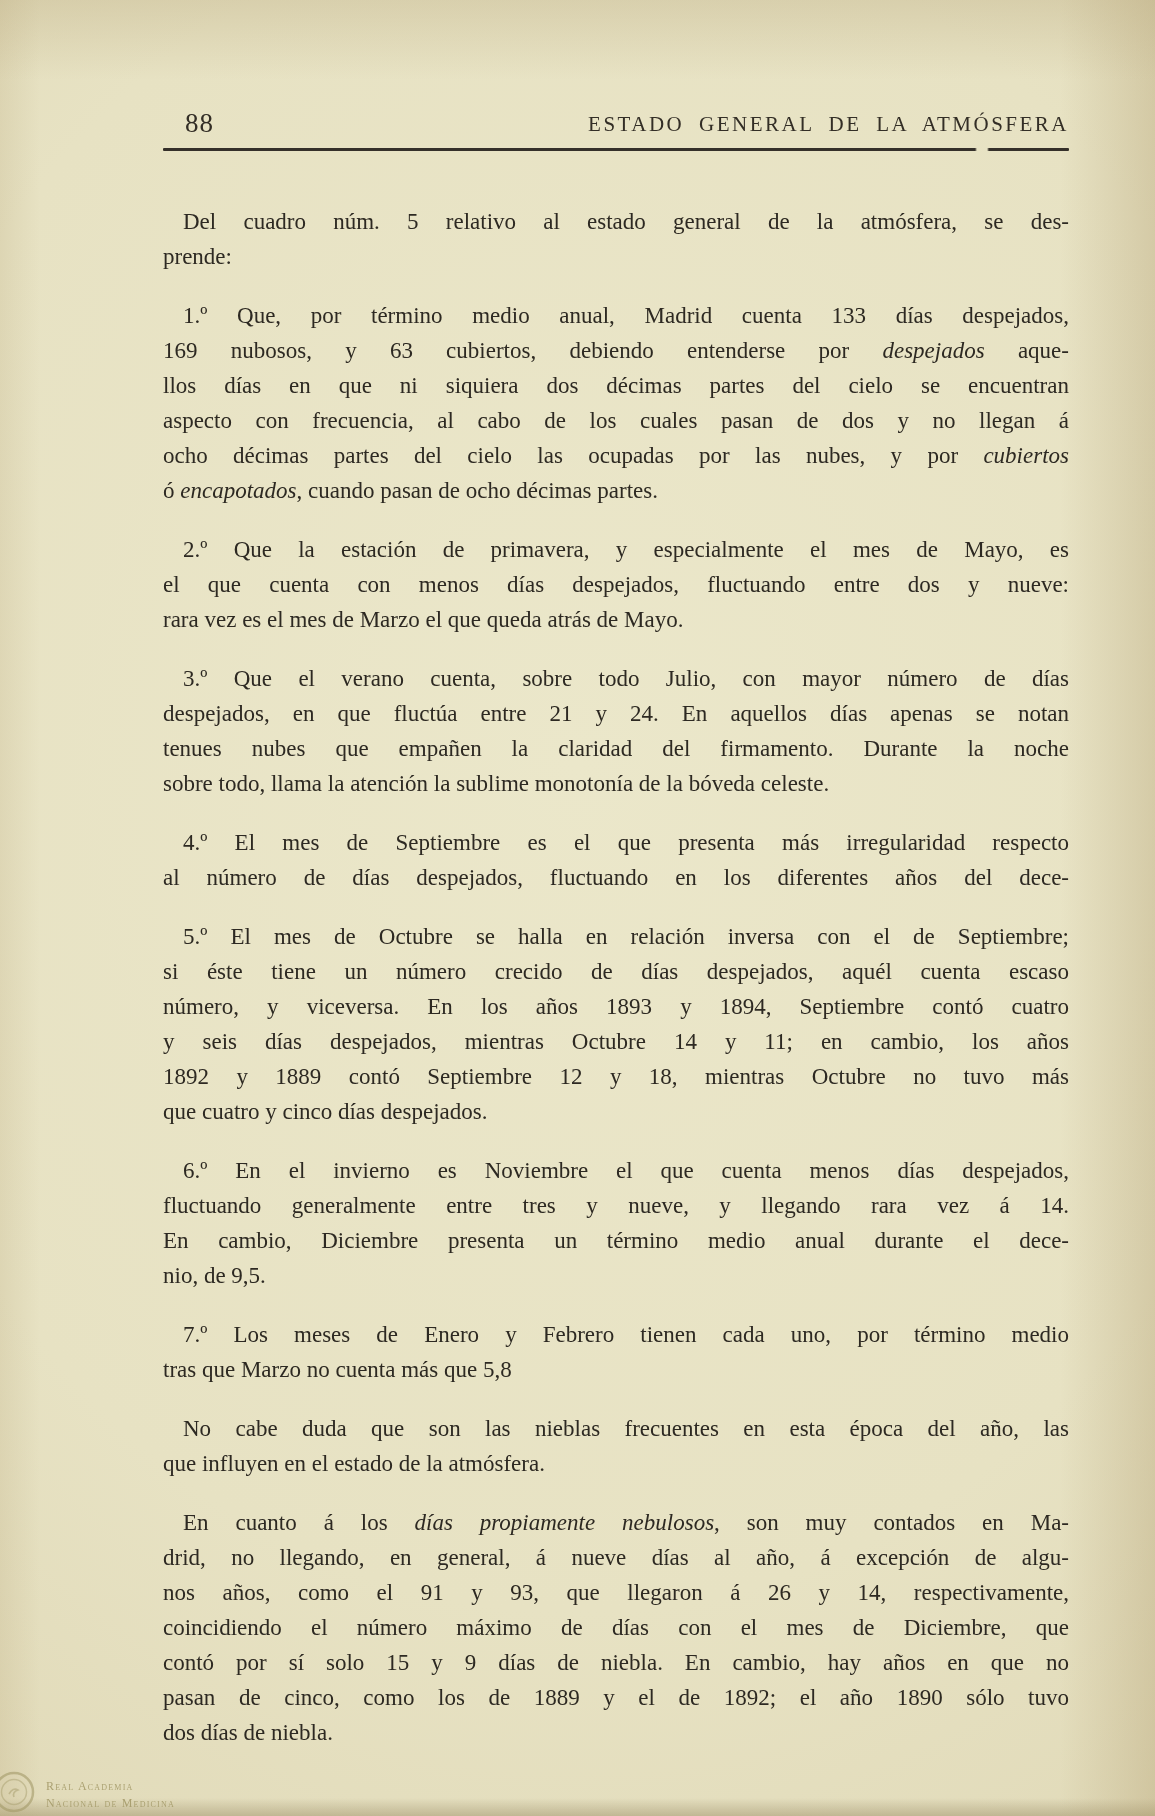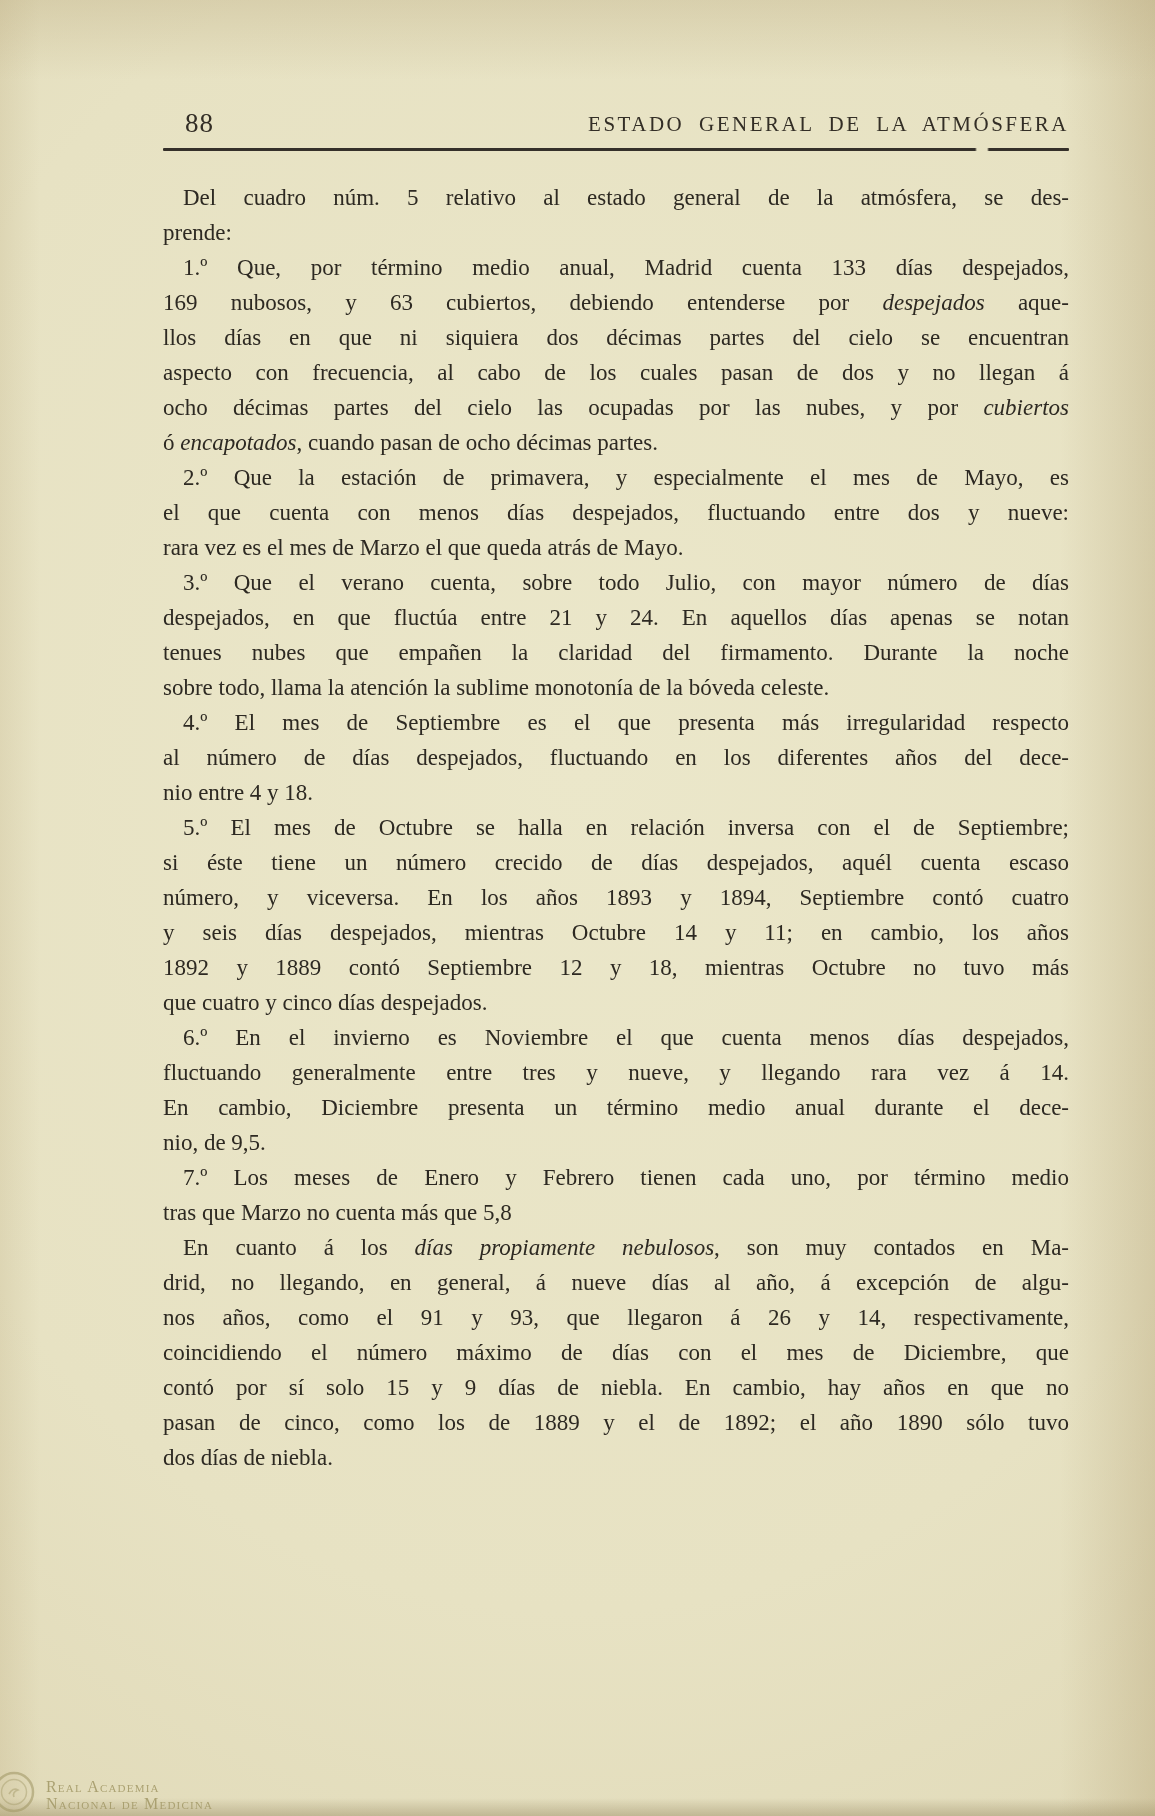--- a/index.html
+++ b/index.html
@@ -35,34 +35,34 @@
     position:absolute;left:163px;top:180px;width:906px;
     font-size:23px;line-height:35px;color:#2d2922;
   }
   .para{margin:0;}
   .line{
     text-align:justify;
     text-align-last:justify;
     text-justify:inter-word;
   }
   .line.last{text-align-last:left;}
-  .line.first{text-indent:20px;}
+  .line.first{text-indent:20px;margin-top:24px;}
   .it{font-style:italic;}
   .watermark{
     position:absolute;left:0px;top:1762px;
     display:flex;align-items:flex-start;
     color:#a39968;
   }
   .seal{
     width:44px;height:44px;margin:8px 0 0 -8px;flex:0 0 auto;opacity:.8;
   }
   .wm-text{
     margin:16px 0 0 10px;
     font-variant:small-caps;
-    font-size:16px;line-height:17px;letter-spacing:1.2px;
+    font-size:12px;line-height:17px;letter-spacing:1.2px;
     color:#a59b6a;opacity:.9;
   }
 </style>
 </head>
 <body>
 
 <div class="page">
 
   <div class="pagenum">88</div>
 
@@ -90,39 +90,42 @@
       </div>
       <div class="para">
         <div class="line first"><span>3.º Que el verano cuenta, sobre todo Julio, con mayor número de días</span></div>
         <div class="line"><span>despejados, en que fluctúa entre 21 y 24. En aquellos días apenas se notan</span></div>
         <div class="line"><span>tenues nubes que empañen la claridad del firmamento. Durante la noche</span></div>
         <div class="line last"><span>sobre todo, llama la atención la sublime monotonía de la bóveda celeste.</span></div>
       </div>
       <div class="para">
         <div class="line first"><span>4.º El mes de Septiembre es el que presenta más irregularidad respecto</span></div>
         <div class="line"><span>al número de días despejados, fluctuando en los diferentes años del dece-</span></div>
-        <div class="line last"><span>nio entre 4 y 18.</span></div>
       </div>
       <div class="para">
         <div class="line first"><span>5.º El mes de Octubre se halla en relación inversa con el de Septiembre;</span></div>
         <div class="line"><span>si éste tiene un número crecido de días despejados, aquél cuenta escaso</span></div>
         <div class="line"><span>número, y viceversa. En los años 1893 y 1894, Septiembre contó cuatro</span></div>
         <div class="line"><span>y seis días despejados, mientras Octubre 14 y 11; en cambio, los años</span></div>
         <div class="line"><span>1892 y 1889 contó Septiembre 12 y 18, mientras Octubre no tuvo más</span></div>
         <div class="line last"><span>que cuatro y cinco días despejados.</span></div>
       </div>
       <div class="para">
         <div class="line first"><span>6.º En el invierno es Noviembre el que cuenta menos días despejados,</span></div>
         <div class="line"><span>fluctuando generalmente entre tres y nueve, y llegando rara vez á 14.</span></div>
         <div class="line"><span>En cambio, Diciembre presenta un término medio anual durante el dece-</span></div>
         <div class="line last"><span>nio, de 9,5.</span></div>
       </div>
       <div class="para">
         <div class="line first"><span>7.º Los meses de Enero y Febrero tienen cada uno, por término medio</span></div>
         <div class="line last"><span>tras que Marzo no cuenta más que 5,8</span></div>
+      </div>
+      <div class="para">
+        <div class="line first"><span>No cabe duda que son las nieblas frecuentes en esta época del año, las</span></div>
+        <div class="line last"><span>que influyen en el estado de la atmósfera.</span></div>
       </div>
       <div class="para">
         <div class="line first"><span>En cuanto á los </span><span class="it">días propiamente nebulosos</span><span>, son muy contados en Ma-</span></div>
         <div class="line"><span>drid, no llegando, en general, á nueve días al año, á excepción de algu-</span></div>
         <div class="line"><span>nos años, como el 91 y 93, que llegaron á 26 y 14, respectivamente,</span></div>
         <div class="line"><span>coincidiendo el número máximo de días con el mes de Diciembre, que</span></div>
         <div class="line"><span>contó por sí solo 15 y 9 días de niebla. En cambio, hay años en que no</span></div>
         <div class="line"><span>pasan de cinco, como los de 1889 y el de 1892; el año 1890 sólo tuvo</span></div>
         <div class="line last"><span>dos días de niebla.</span></div>
       </div>

